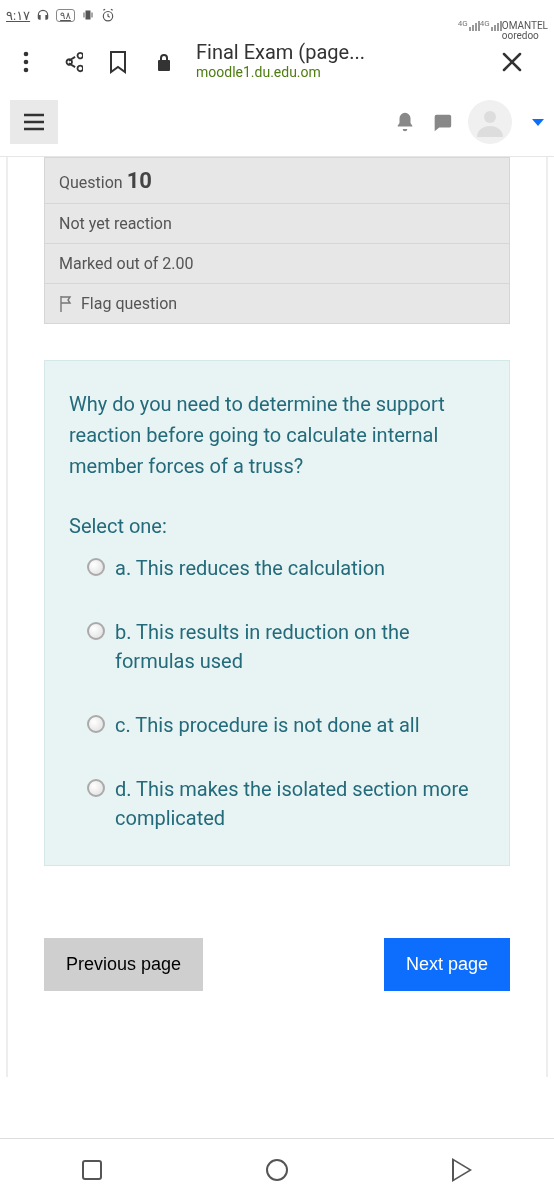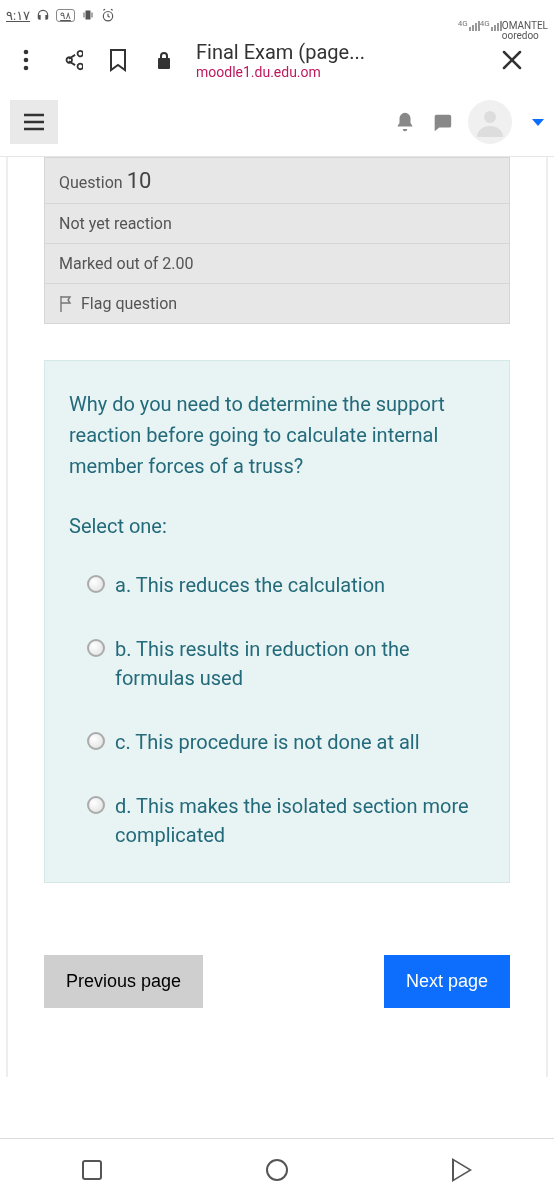--- a/index.html
+++ b/index.html
@@ -23,28 +23,28 @@
     .status-left { display:flex; align-items:center; gap:6px; font-size:13px; color:#555;text-decoration:underline;}
     .status-right { margin-left:auto; display:flex; align-items:flex-start; gap:0; font-size:11px; color:#555;margin-top:32px;}
     .status-right .carrier { text-align:left; line-height:10px; font-size:10px;}
     .signal { display:inline-flex; align-items:flex-end; gap:1px; position:relative;}
     .signal span{ width:2px; background:#999; display:inline-block;}
     .signal .s1{height:4px;} .signal .s2{height:6px;} .signal .s3{height:8px;} .signal .s4{height:10px;}
     .signal-label{ font-size:8px; position:relative; top:-2px; color:#777; margin-right:1px;}
 
     .browser-bar {
       display:flex;
-      align-items:center;
+      align-items:flex-end;
       padding: 10px 24px 14px 8px;
       gap: 10px;
     }
     .browser-bar .icon-btn { width:36px; height:36px; display:flex; align-items:center; justify-content:center; color:#333;}
     .browser-title { flex:1; overflow:hidden; padding-left:4px;}
     .browser-title .t1 { font-size:20px; color:#333; white-space:nowrap; overflow:hidden; text-overflow:ellipsis;}
-    .browser-title .t2 { font-size:14px; color:#be185d; white-space:nowrap; overflow:hidden; text-overflow:ellipsis;}
+    .browser-title .t2 { font-size:14px; color:#4d7c0f; white-space:nowrap; overflow:hidden; text-overflow:ellipsis;}
 
     .app-bar {
       display:flex;
       align-items:center;
       padding: 6px 10px 12px 10px;
       border-bottom:1px solid #e6e6e6;
     }
     .hamburger-btn {
       width:48px; height:44px;
       background:#e9e9e9;
@@ -69,39 +69,39 @@
       margin: 0 26px;
     }
     .question-info .row{
       padding:10px 14px;
       border-bottom:1px solid #d6d6d6;
       font-size:16px;
       color:#555;
     }
     .question-info .row:last-child{border-bottom:none;}
     .question-info .qnum{ font-size:16px;}
-    .question-info .qnum .num{ font-size:22px; font-weight:400; color:#444;}
+    .question-info .qnum .num{ font-size:22px; font-weight:700; color:#444;}
     .flag-row{ display:flex; align-items:center; gap:8px; color:#555;}
     
     .question-body {
       background:#e8f3f3;
       border:1px solid #d5e8e8;
       margin: 36px 26px 0 26px;
       padding: 28px 32px 32px 24px;
     }
     .question-text {
       font-size:20px;
       color:#236a7a;
       line-height:1.55;
       margin-bottom:32px;
     }
     .select-label {
       font-size:20px;
       color:#236a7a;
-      margin-bottom:33px;
+      margin-bottom:16px;
     }
     .opts { display:flex; flex-direction:column; gap:35px; }
     .opt { display:flex; align-items:flex-start; gap:10px; padding-left:18px;}
     .opt input[type=radio]{
       appearance:none;
       width:18px; height:18px; border-radius:50%;
       border:2px solid #aaa;
       margin-top:4px;
       flex:none;
       background: radial-gradient(circle at 35% 35%, #fff, #ddd);

